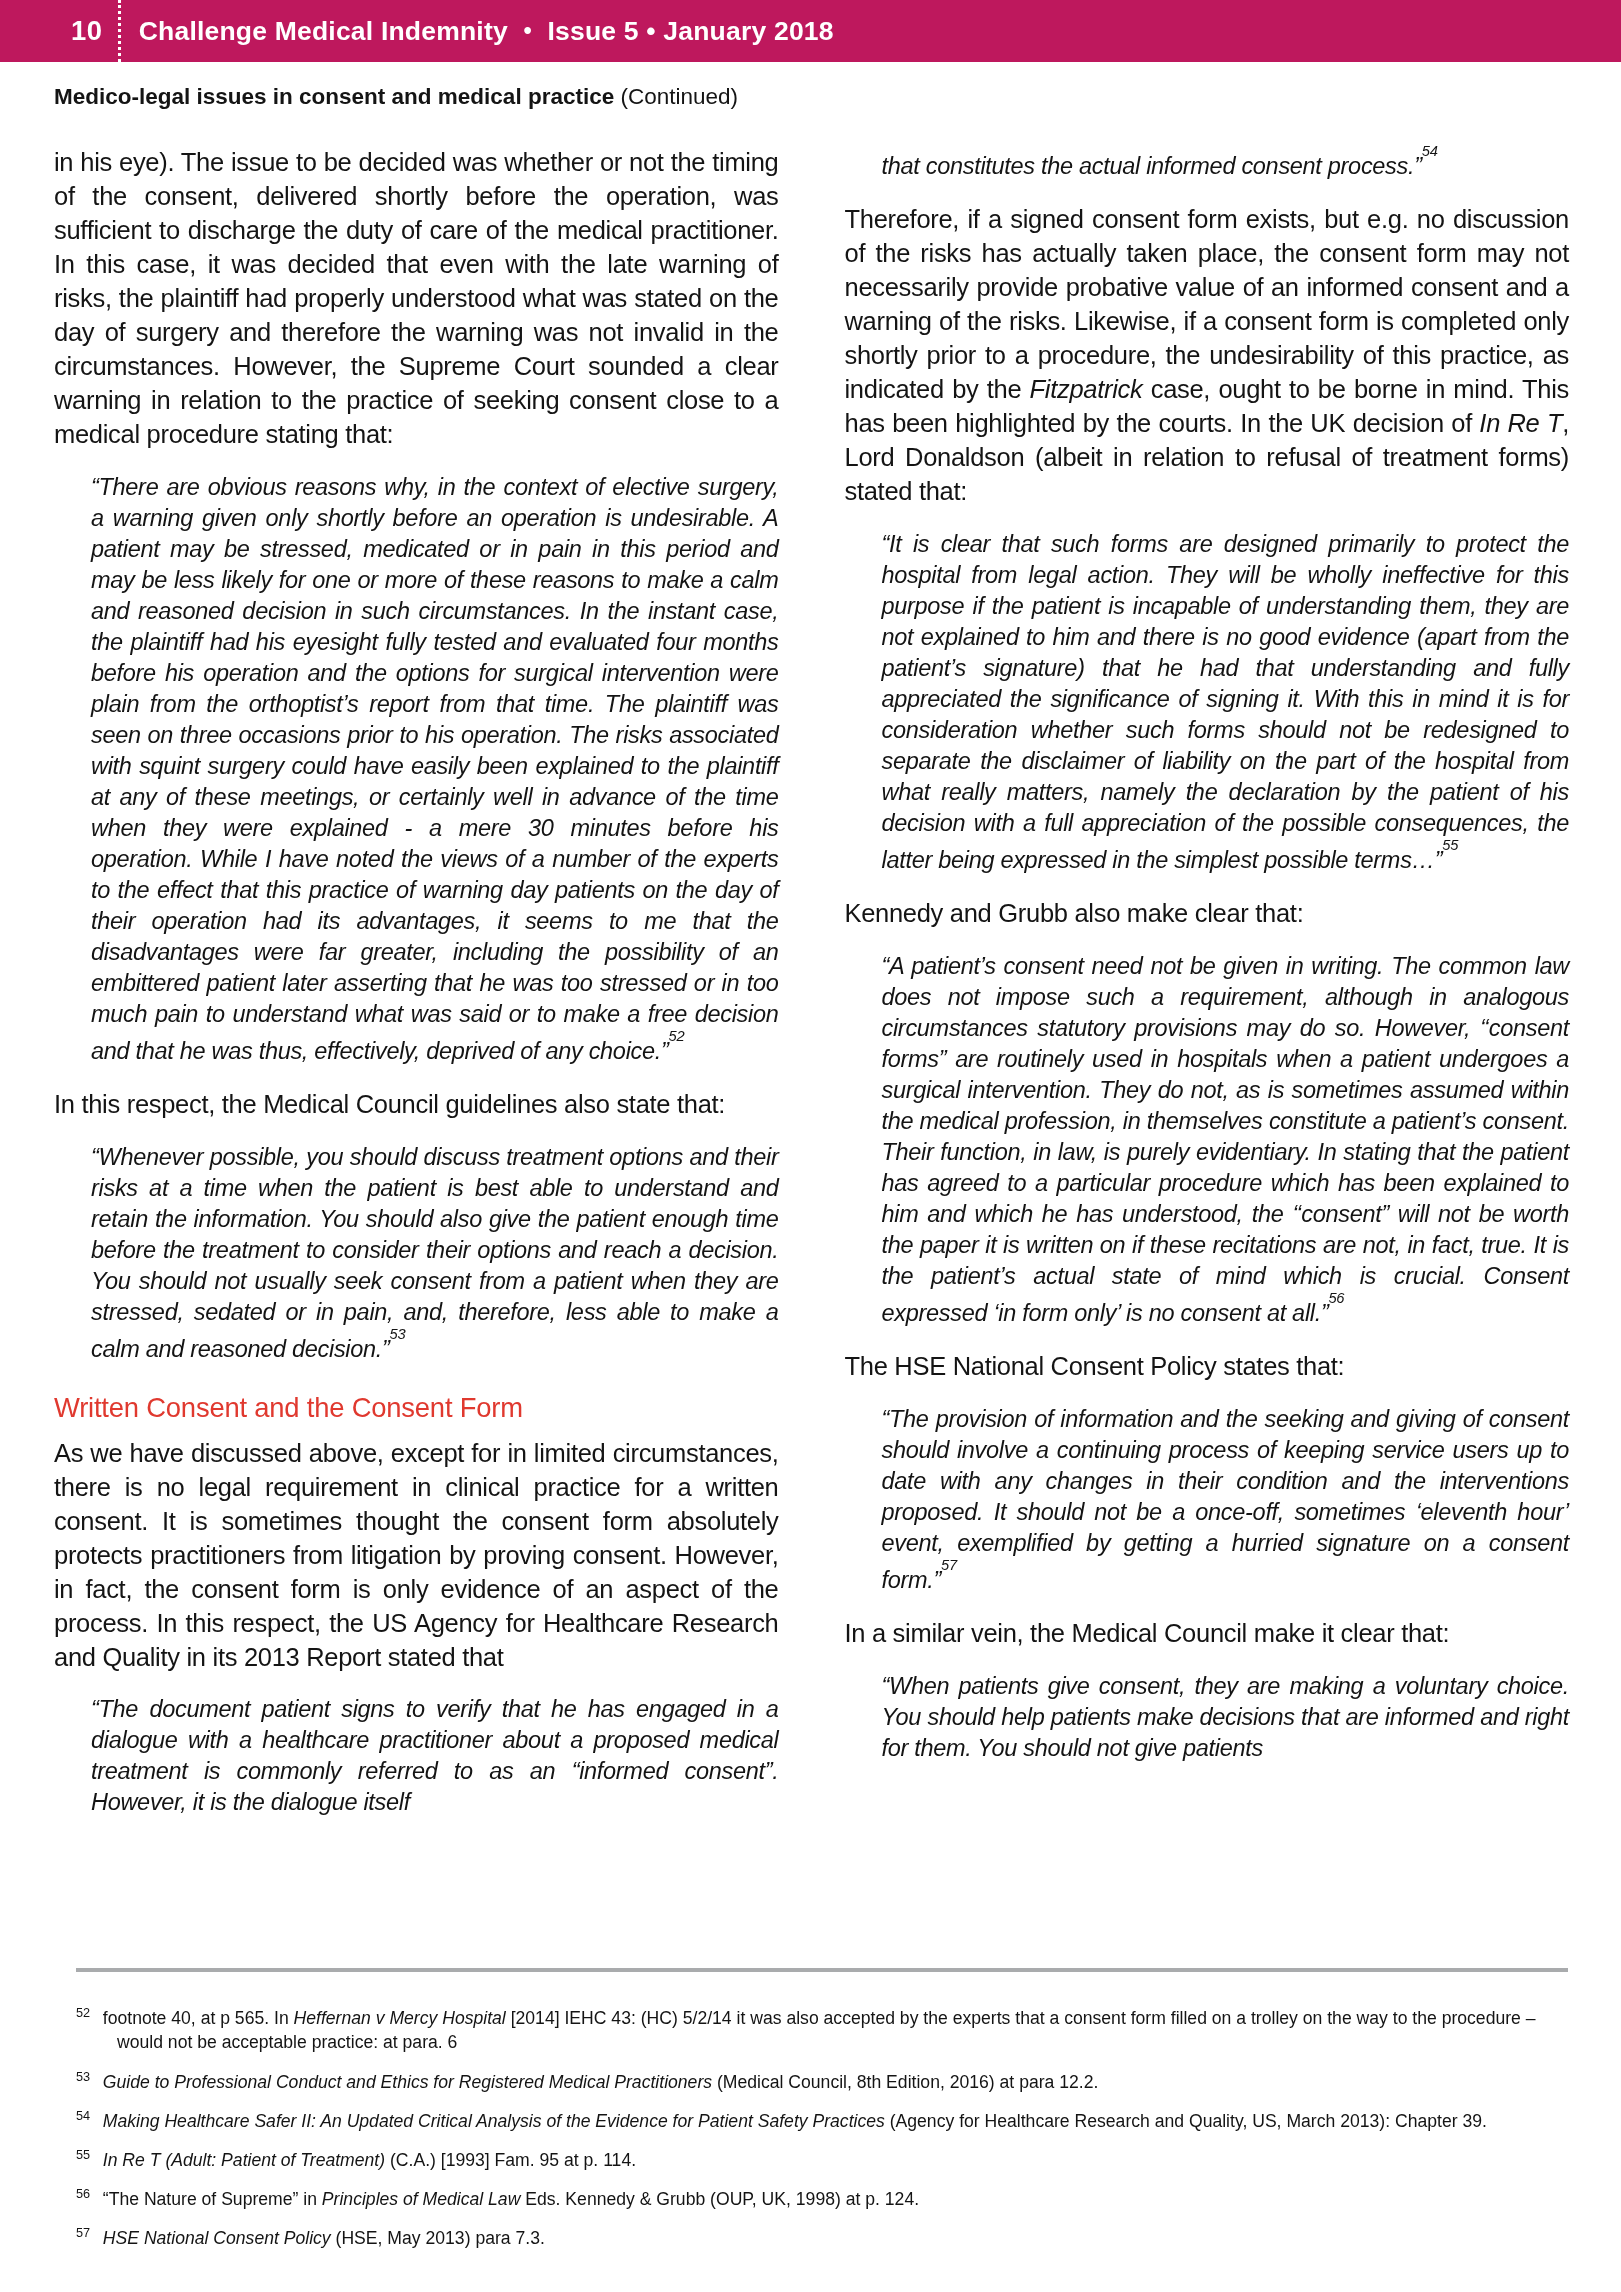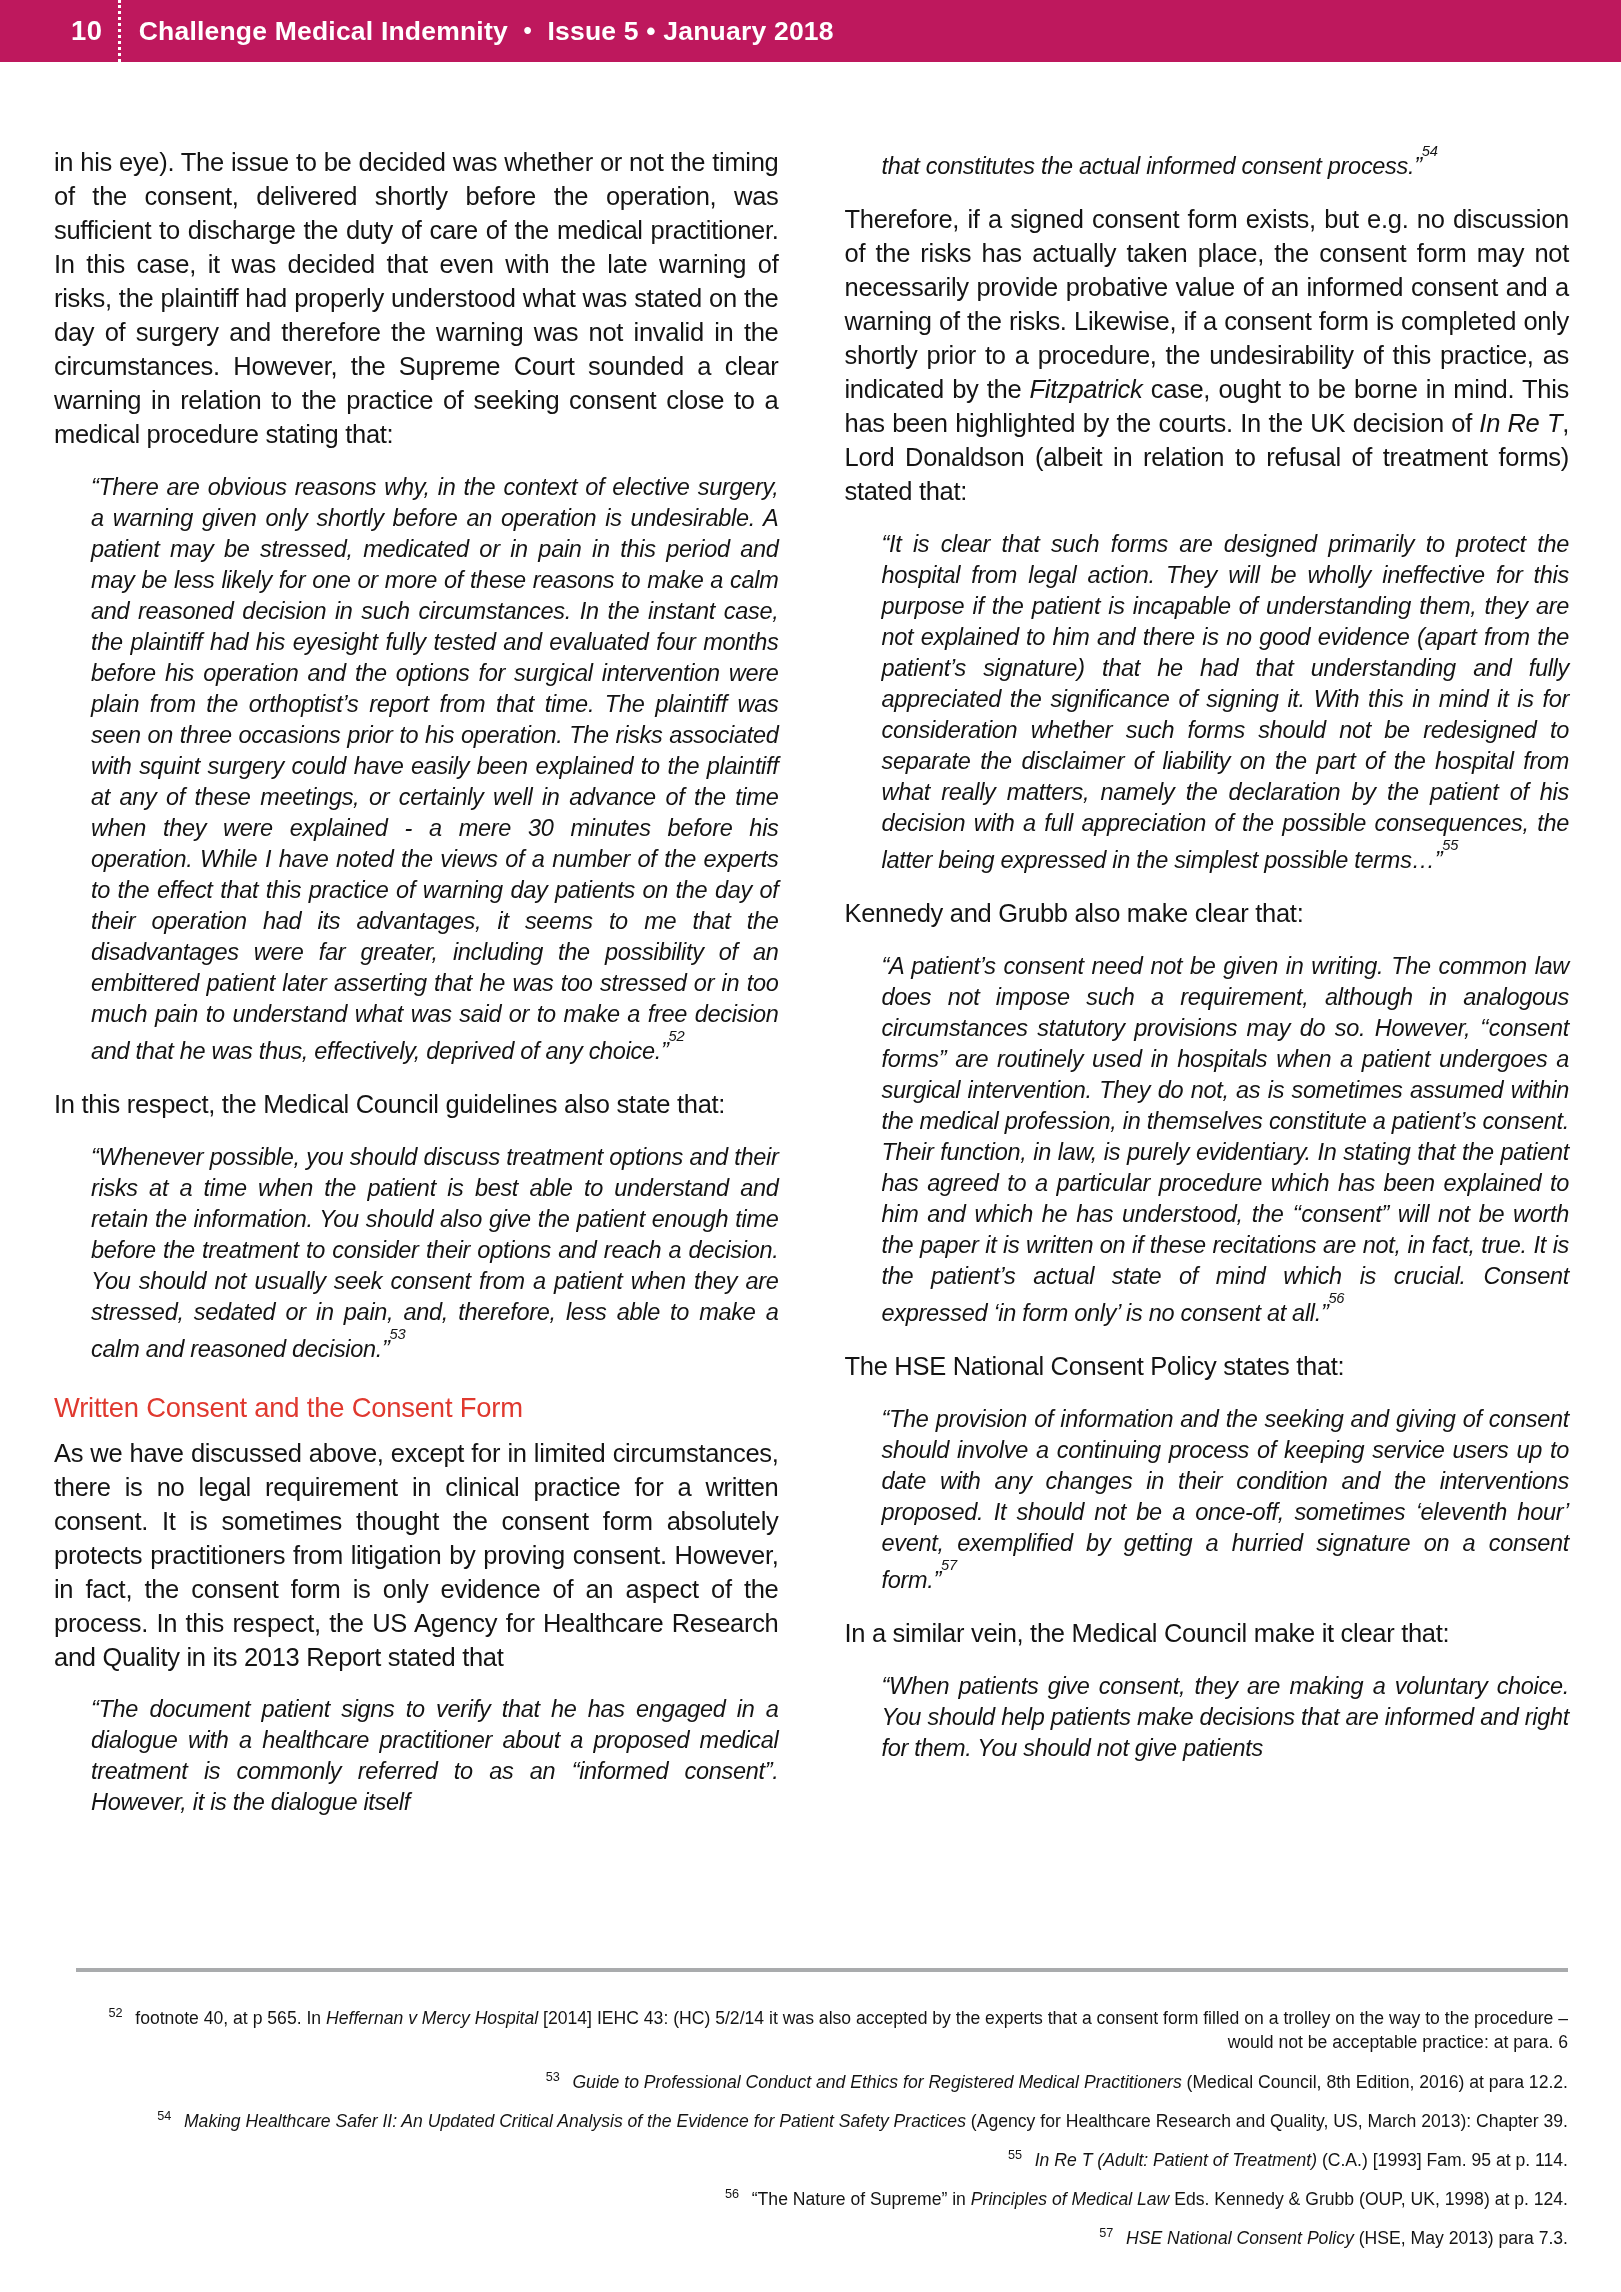--- a/index.html
+++ b/index.html
@@ -50,38 +50,41 @@
     margin:27.4px 0 11.8px 0;letter-spacing:-0.2px;
   }
   
   .footnotes{
     position:absolute;top:1968px;left:76px;width:1492px;
     border-top:4.9px solid #a9abad;
     padding-top:29px;
   }
   .fn{
     font-size:17.6px;line-height:24.5px;color:#141414;
-    padding-left:41px;text-indent:-41px;margin-bottom:9.8px;text-align:right;
+    padding-left:41px;text-indent:-41px;margin-bottom:9.8px;
   }
   .fn sup{font-size:12.7px;margin-right:12.7px;}
   .fn i{font-style:italic;}
 </style>
 </head>
 <body>
 
 <div class="page">
 
   <div class="header">
     <span class="pagenum">10</span>
     <span class="hdr-dots"></span>
     <span class="hdr-brand">Challenge Medical Indemnity</span>
     <span class="hdr-sep">•</span>
     <span class="hdr-issue">Issue 5 • January 2018</span>
   </div>
 
+  <div class="article-title">
+    <b>Medico-legal issues in consent and medical practice</b><span> (Continued)</span>
+  </div>
 
   <div class="columns">
 
     <div class="col">
       <p>in his eye). The issue to be decided was whether or not the timing of the consent, delivered shortly before the operation, was sufficient to discharge the duty of care of the medical practitioner. In this case, it was decided that even with the late warning of risks, the plaintiff had properly understood what was stated on the day of surgery and therefore the warning was not invalid in the circumstances. However, the Supreme Court sounded a clear warning in relation to the practice of seeking consent close to a medical procedure stating that:</p>
 
       <div class="quote"><span>“There are obvious reasons why, in the context of elective surgery, a warning given only shortly before an operation is undesirable. A patient may be stressed, medicated or in pain in this period and may be less likely for one or more of these reasons to make a calm and reasoned decision in such circumstances. In the instant case, the plaintiff had his eyesight fully tested and evaluated four months before his operation and the options for surgical intervention were plain from the orthoptist’s report from that time. The plaintiff was seen on three occasions prior to his operation. The risks associated with squint surgery could have easily been explained to the plaintiff at any of these meetings, or certainly well in advance of the time when they were explained - a mere 30 minutes before his operation. While I have noted the views of a number of the experts to the effect that this practice of warning day patients on the day of their operation had its advantages, it seems to me that the disadvantages were far greater, including the possibility of an embittered patient later asserting that he was too stressed or in too much pain to understand what was said or to make a free decision and that he was thus, effectively, deprived of any choice.”</span><sup class="ref">52</sup></div>
 
       <p>In this respect, the Medical Council guidelines also state that:</p>
 

